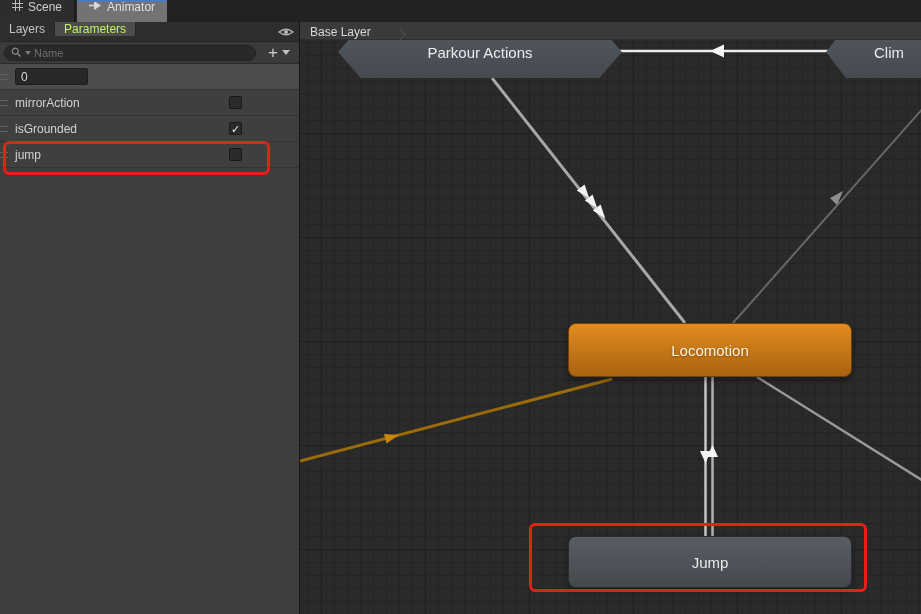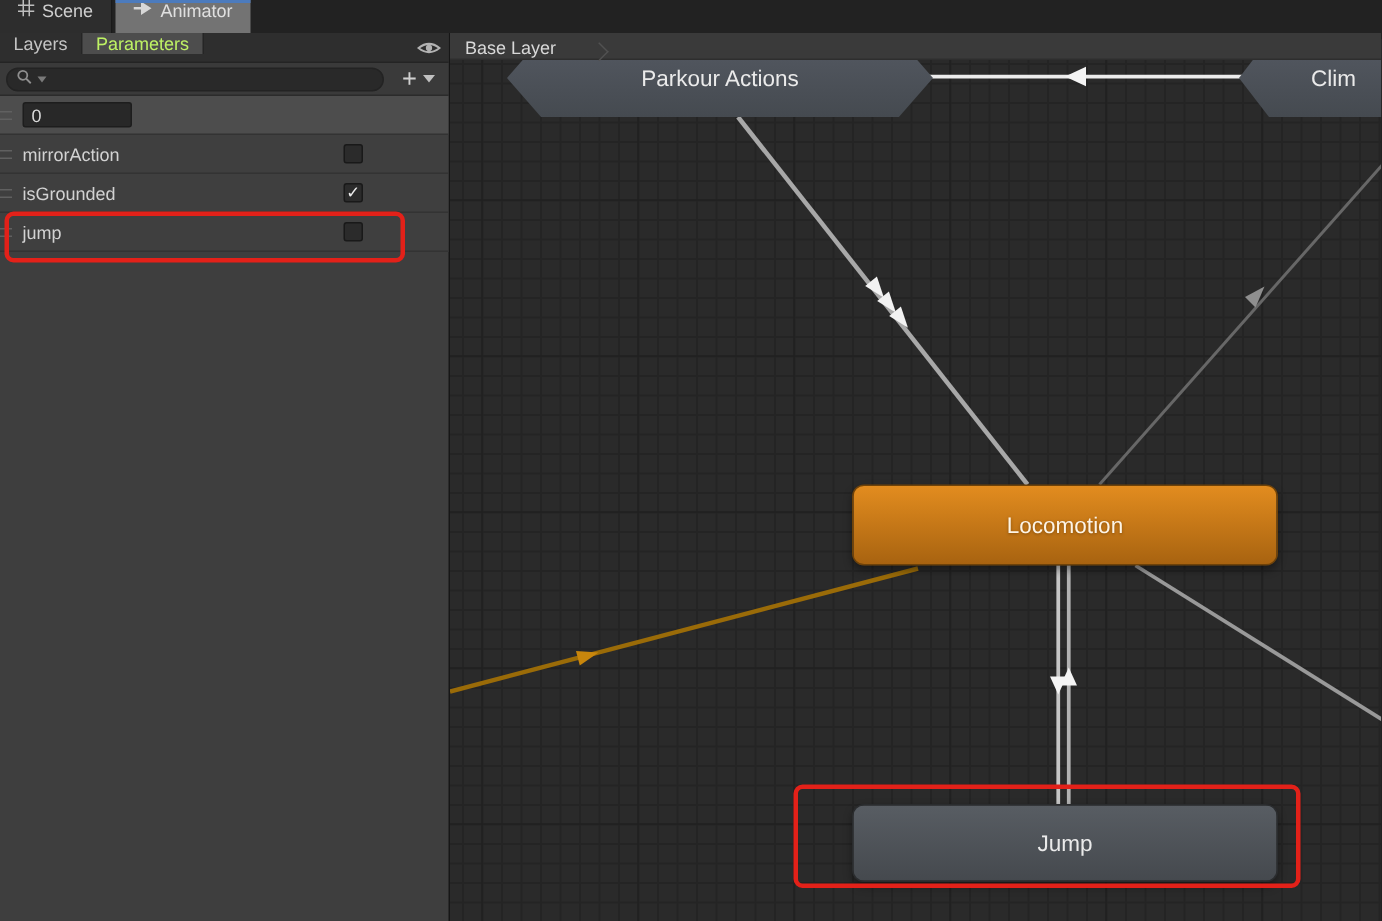--- a/index.html
+++ b/index.html
@@ -108,20 +108,21 @@
 
     <div class="searchrow">
       <div class="searchbox">
         <span>
           <svg width="11" height="11" viewBox="0 0 11 11">
               <circle cx="4.2" cy="4.2" r="3" fill="none" stroke="#8f8f8f" stroke-width="1.2"></circle>
               <line x1="6.5" y1="6.5" x2="9.5" y2="9.5" stroke="#8f8f8f" stroke-width="1.2"></line>
             </svg>
         </span>
         <span class="mini-caret"></span>
+        <input type="text" placeholder="Name" style="">
       </div>
       <div class="addbtn">+</div>
       <div class="caret"></div>
     </div>
 
     <div class="params">
       <div class="prow selected">
         <span class="handle"></span>
         <input class="pvalue" value="0" style="">
       </div>

